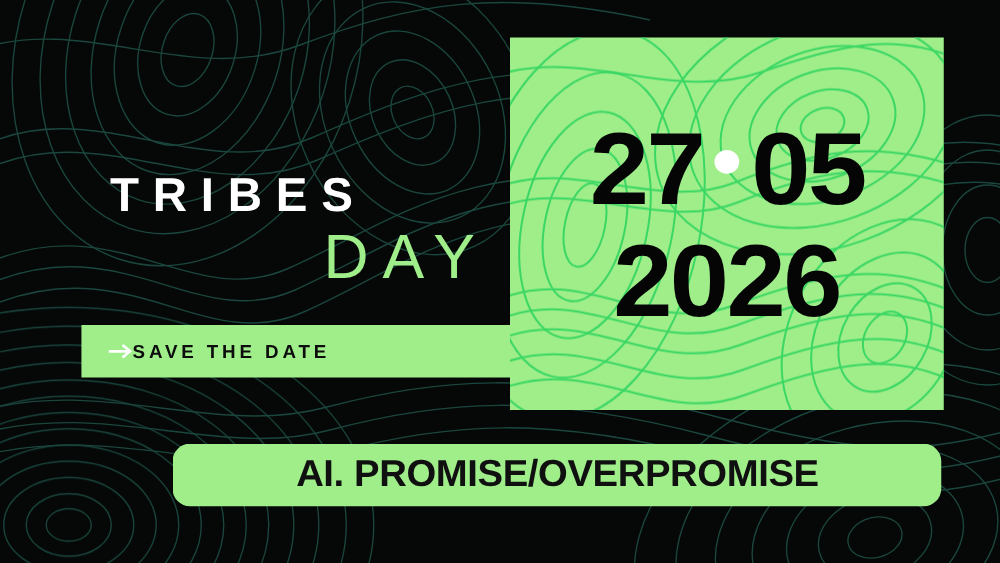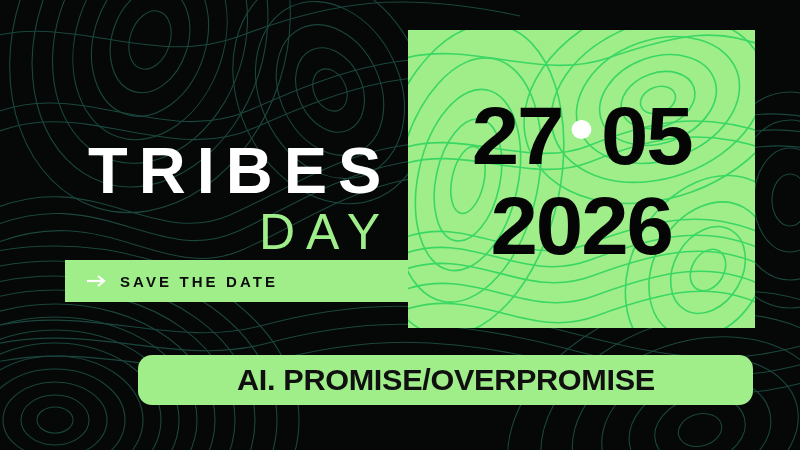--- a/index.html
+++ b/index.html
@@ -79,21 +79,21 @@
   }
 
   
   .wordmark {
     position:absolute;
     left:86px; top:138px;
     width:305px;
     z-index:4;
   }
   .wm-tribes {
-    font-size:65px;
+    font-size:38px;
     font-weight:700;
     color:#ffffff;
     letter-spacing:11px;
     line-height:1;
     text-align:left;
     white-space:nowrap;
     text-indent:2px;
   }
   .wm-day {
     font-size:50px;
@@ -116,21 +116,20 @@
     display:flex;
     align-items:center;
     z-index:3;
   }
   .save-arrow {
     margin-left:21px;
     display:flex; align-items:center;
     flex:0 0 auto;
   }
   .save-label {
-    margin-left:14px;
     font-size:15px;
     font-weight:700;
     letter-spacing:3.1px;
     color:#0c0c0c;
     white-space:nowrap;
   }
 
   
   .topic-pill {
     position:absolute;

